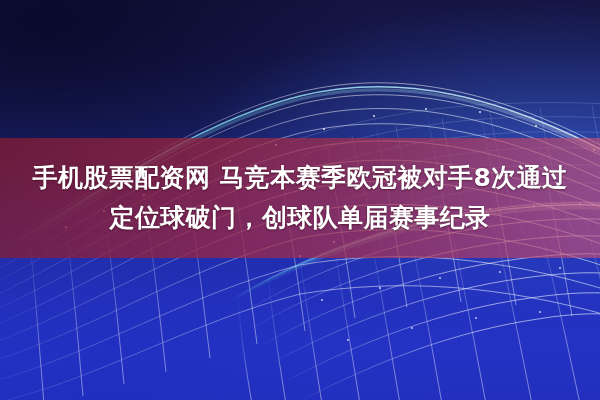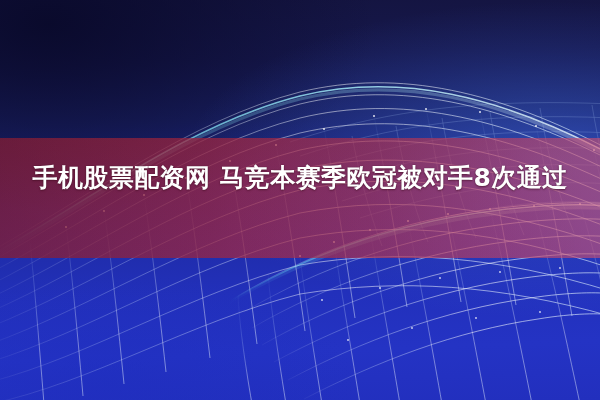--- a/index.html
+++ b/index.html
@@ -262,15 +262,16 @@
             <circle cx="540" cy="312" r="0.9"></circle>
         </g>
       </g>
     </svg>
   </div>
 
   <div class="tint-band"></div>
 
   <div class="headline">
     <div class="line line-1">手机股票配资网 马竞本赛季欧冠被对手8次通过</div>
+    <div class="line line-2">定位球破门，创球队单届赛事纪录</div>
   </div>
 
 </div>
 
 </body></html>

